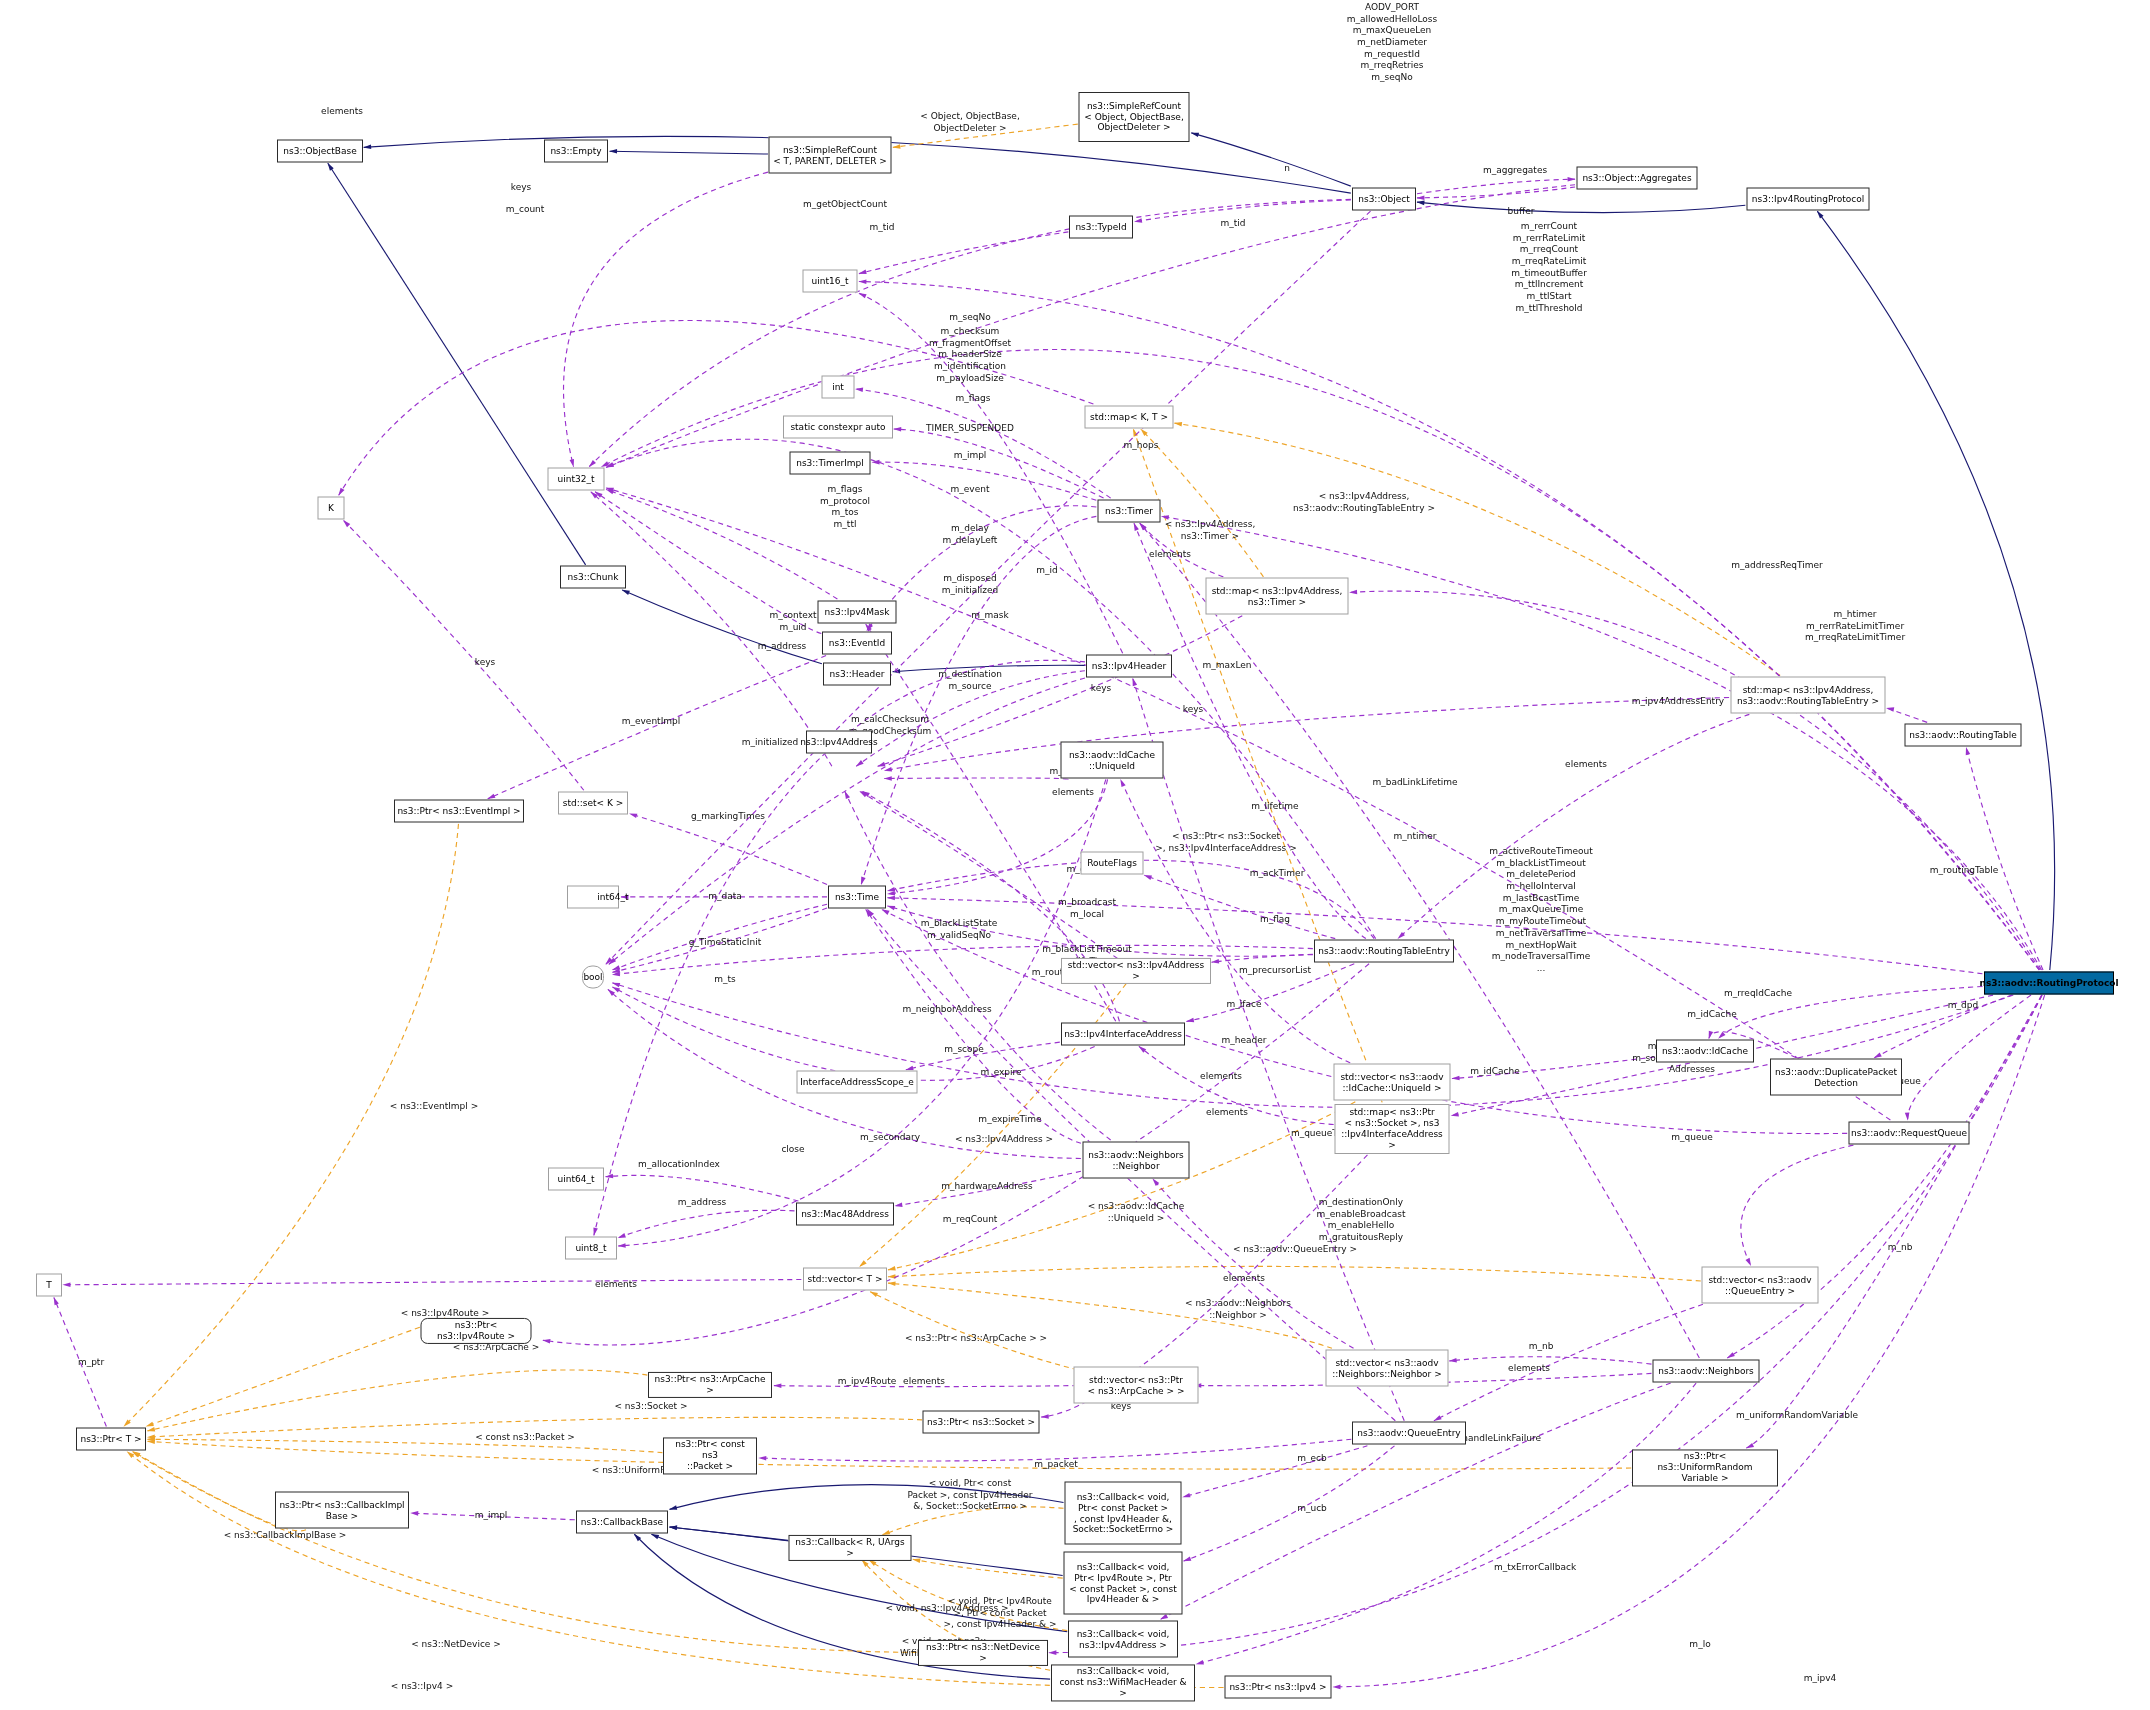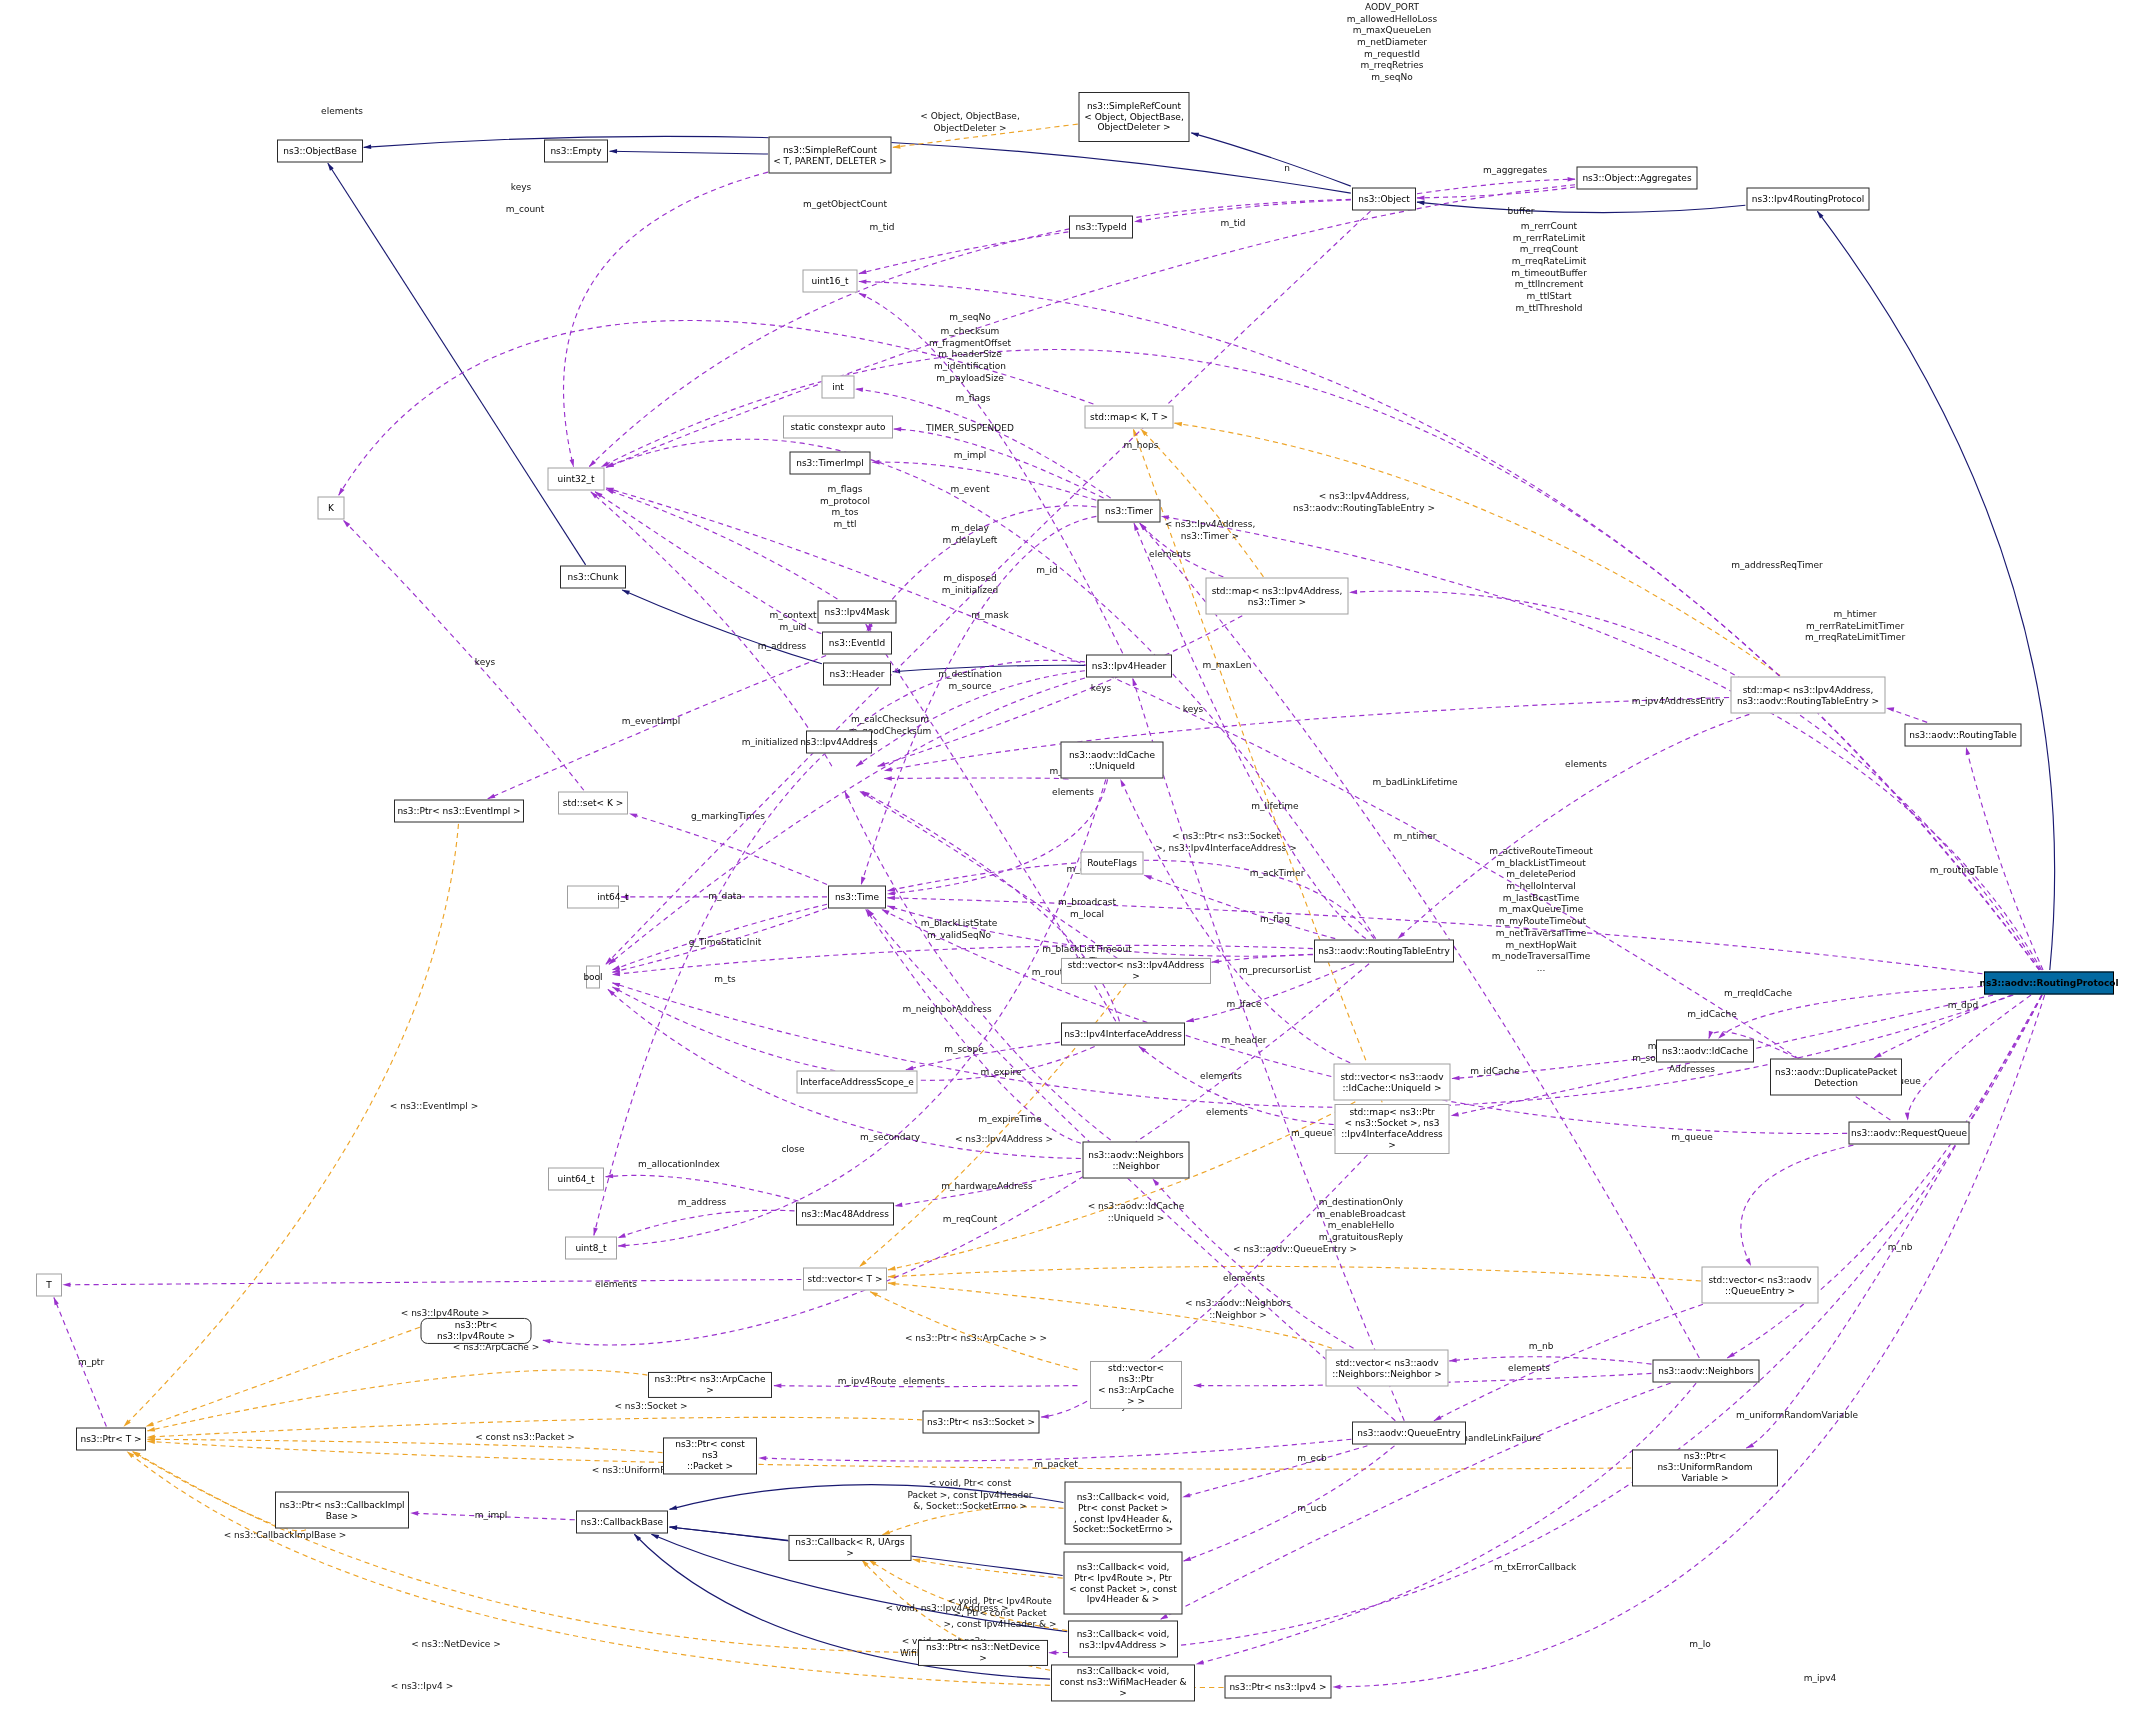--- a/index.html
+++ b/index.html
@@ -381,21 +381,21 @@
       <div class="node kind-class" style="left: 1112px; top: 760px; width: 103px; min-height: 37px;">ns3::aodv::IdCache
 ::UniqueId</div>
       <div class="node kind-class" style="left: 839px; top: 742px; width: 66px; min-height: 23px;">ns3::Ipv4Address</div>
       <div class="node kind-plain" style="left: 593px; top: 803px; width: 70px; min-height: 23px;">std::set&lt; K &gt;</div>
       <div class="node kind-class" style="left: 459px; top: 811px; width: 130px; min-height: 23px;">ns3::Ptr&lt; ns3::EventImpl &gt;</div>
       <div class="node kind-plain" style="left: 593px; top: 897px; width: 52px; min-height: 23px; padding-left: 42px;">int64_t</div>
       <div class="node kind-class" style="left: 857px; top: 897px; width: 58px; min-height: 23px;">ns3::Time</div>
       <div class="node kind-plain" style="left: 1112px; top: 863px; width: 63px; min-height: 23px;">RouteFlags</div>
       <div class="node kind-plain" style="left: 1136px; top: 971px; width: 150px; min-height: 23px;">std::vector&lt; ns3::Ipv4Address &gt;</div>
       <div class="node kind-class" style="left: 1384px; top: 951px; width: 140px; min-height: 23px;">ns3::aodv::RoutingTableEntry</div>
-      <div class="node kind-plain" style="left: 593px; top: 977px; width: 14px; min-height: 23px;">bool</div>
+      <div class="node kind-plain" style="left: 593px; top: 977px; width: 22px; min-height: 23px; border-radius: 10px;">bool</div>
       <div class="node kind-class" style="left: 1123px; top: 1034px; width: 124px; min-height: 23px;">ns3::Ipv4InterfaceAddress</div>
       <div class="node kind-plain" style="left: 857px; top: 1082px; width: 121px; min-height: 23px;">InterfaceAddressScope_e</div>
       <div class="node kind-plain" style="left: 1392px; top: 1082px; width: 117px; min-height: 37px;">std::vector&lt; ns3::aodv
 ::IdCache::UniqueId &gt;</div>
       <div class="node kind-class" style="left: 1705px; top: 1051px; width: 98px; min-height: 23px;">ns3::aodv::IdCache</div>
       <div class="node kind-class" style="left: 1836px; top: 1077px; width: 132px; min-height: 37px;">ns3::aodv::DuplicatePacket
 Detection</div>
       <div class="node kind-plain" style="left: 1392px; top: 1129px; width: 115px; min-height: 50px;">std::map&lt; ns3::Ptr
 &lt; ns3::Socket &gt;, ns3
 ::Ipv4InterfaceAddress &gt;</div>
@@ -406,21 +406,21 @@
 ::Neighbor</div>
       <div class="node kind-plain" style="left: 845px; top: 1279px; width: 84px; min-height: 23px;">std::vector&lt; T &gt;</div>
       <div class="node kind-plain" style="left: 49px; top: 1285px; width: 26px; min-height: 23px;">T</div>
       <div class="node kind-plain" style="left: 1760px; top: 1285px; width: 117px; min-height: 37px;">std::vector&lt; ns3::aodv
 ::QueueEntry &gt;</div>
       <div class="node kind-class" style="left: 476px; top: 1331px; width: 111px; min-height: 23px; border-radius: 7px;">ns3::Ptr&lt; ns3::Ipv4Route &gt;</div>
       <div class="node kind-plain" style="left: 1387px; top: 1368px; width: 123px; min-height: 37px;">std::vector&lt; ns3::aodv
 ::Neighbors::Neighbor &gt;</div>
       <div class="node kind-class" style="left: 1706px; top: 1371px; width: 107px; min-height: 23px;">ns3::aodv::Neighbors</div>
       <div class="node kind-class" style="left: 710px; top: 1385px; width: 124px; min-height: 23px;">ns3::Ptr&lt; ns3::ArpCache &gt;</div>
-      <div class="node kind-plain" style="left: 1136px; top: 1385px; width: 92px; min-height: 37px;">std::vector&lt; ns3::Ptr
+      <div class="node kind-plain" style="left: 1136px; top: 1385px; width: 125px; min-height: 37px;">std::vector&lt; ns3::Ptr
 &lt; ns3::ArpCache &gt; &gt;</div>
       <div class="node kind-class" style="left: 111px; top: 1439px; width: 70px; min-height: 23px;">ns3::Ptr&lt; T &gt;</div>
       <div class="node kind-class" style="left: 981px; top: 1422px; width: 117px; min-height: 23px;">ns3::Ptr&lt; ns3::Socket &gt;</div>
       <div class="node kind-class" style="left: 1409px; top: 1433px; width: 114px; min-height: 23px;">ns3::aodv::QueueEntry</div>
       <div class="node kind-class" style="left: 710px; top: 1456px; width: 94px; min-height: 37px;">ns3::Ptr&lt; const ns3
 ::Packet &gt;</div>
       <div class="node kind-class" style="left: 1705px; top: 1468px; width: 146px; min-height: 37px;">ns3::Ptr&lt; ns3::UniformRandom
 Variable &gt;</div>
       <div class="node kind-class" style="left: 1123px; top: 1513px; width: 117px; min-height: 63px;">ns3::Callback&lt; void,
 Ptr&lt; const Packet &gt;

